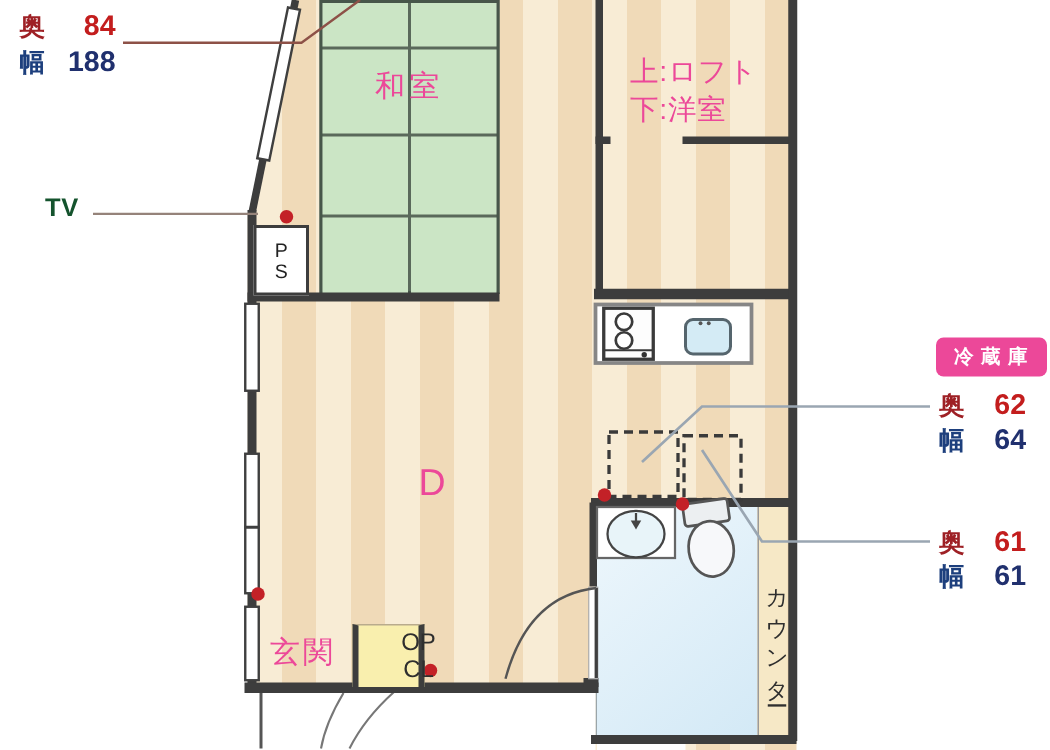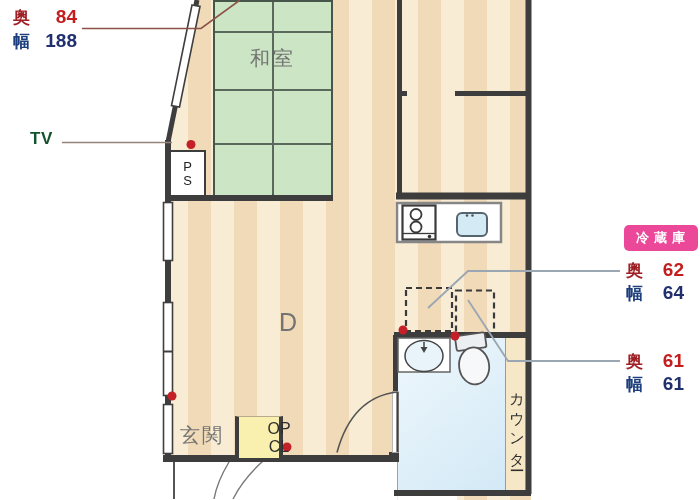--- a/index.html
+++ b/index.html
@@ -24,21 +24,21 @@
     background:linear-gradient(140deg,#eef7fc 0%,#d3e9f6 100%);
     border-left:1.5px solid #9aa5aa;box-sizing:border-box;
   }
   .counter-strip{
     left:505px;top:337px;width:20px;height:155px;background:#f6e8c6;
     border-left:1px solid #9a9a9a;box-sizing:border-box;
   }
   svg.overlay{left:0;top:0;width:700px;height:500px;pointer-events:none;}
   
   .txt{position:absolute;white-space:nowrap;line-height:1.15;}
-  .room{color:#737373;}
+  .room{color:#ec4899;}
   .lbl-washitsu{left:233px;top:47px;width:80px;text-align:center;font-size:20px;letter-spacing:3px;}
   .lbl-loft{left:420px;top:36px;font-size:19px;line-height:25px;letter-spacing:0.5px;}
   .lbl-d{left:279px;top:308px;font-size:25px;}
   .lbl-genkan{left:180px;top:424px;font-size:20px;letter-spacing:2px;}
   .lbl-counter{
     left:500px;top:366px;width:26px;height:116px;
     writing-mode:vertical-rl;font-size:15px;letter-spacing:3px;color:#2f2f2f;
     display:flex;justify-content:center;
   }
   .ps-box{
@@ -159,20 +159,24 @@
     <g fill="#c32127">
       <circle cx="191" cy="144.5" r="4.5"></circle>
       <circle cx="172" cy="396" r="4.5"></circle>
       <circle cx="403" cy="330" r="4.5"></circle>
       <circle cx="455" cy="336" r="4.5"></circle>
       <circle cx="287" cy="447" r="4.5"></circle>
     </g>
   </svg>
 
   <div class="txt room lbl-washitsu">和室</div>
+  <div class="txt room lbl-loft">
+    <div>上:ロフト</div>
+    <div>下:洋室</div>
+  </div>
   <div class="txt room lbl-d">D</div>
   <div class="txt room lbl-genkan">玄関</div>
   <div class="txt lbl-counter">カウンター</div>
 
   <div class="abs ps-box">
     <span>P</span>
     <span>S</span>
   </div>
   <div class="abs op-box">
     <span>OP</span>

